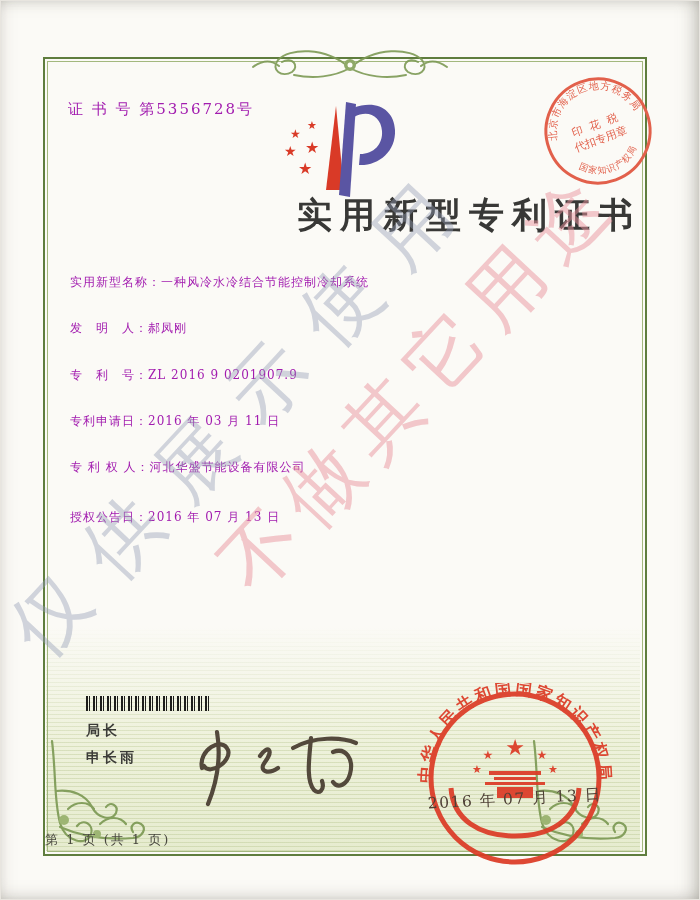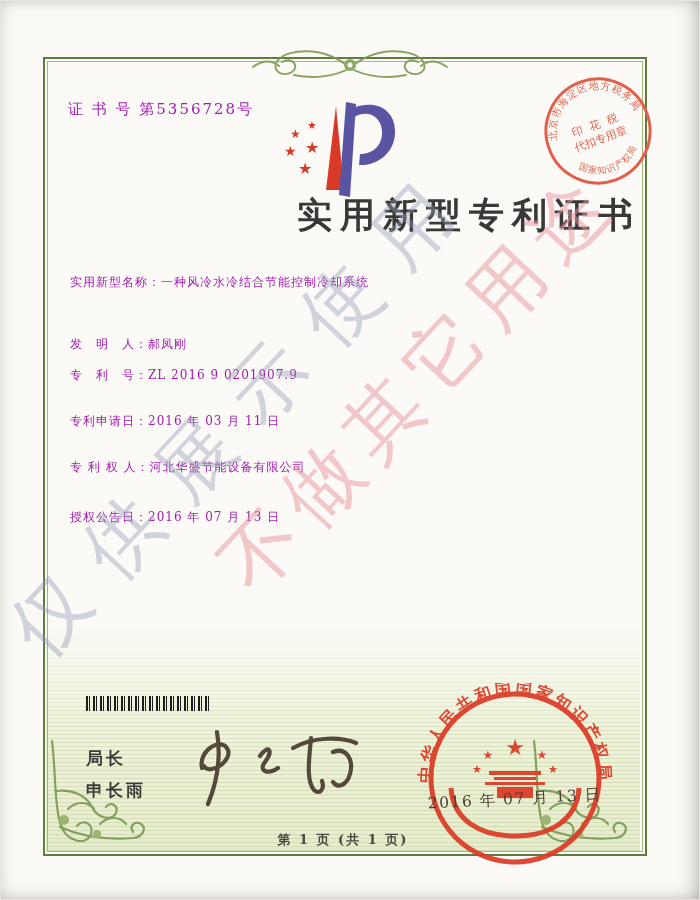--- a/index.html
+++ b/index.html
@@ -40,42 +40,42 @@
     mask-image:linear-gradient(to bottom, transparent 0%, #000 55%);
   }
   
   .cert-no{left:68px;top:100px;font-size:15px;letter-spacing:2px;color:#a21caf;z-index:10;}
   .title{
     left:45px;top:192px;width:596px;text-align:right;z-index:10;
     font-size:35px;font-weight:600;letter-spacing:8px;color:#383836;
   }
   
   .field{left:70px;font-size:12px;letter-spacing:1px;color:#a21caf;z-index:10;white-space:nowrap;}
-  .f0{top:274px}.f1{top:336px}.f2{top:367px}.f3{top:413px}.f4{top:459px}.f5{top:509px}
+  .f0{top:274px}.f1{top:320px}.f2{top:367px}.f3{top:413px}.f4{top:459px}.f5{top:509px}
   
   .body-text{
     left:68px;top:537px;width:566px;z-index:10;
     font-size:13.5px;line-height:1.58;color:#46453f;text-align:justify;
   }
   .body-text p{margin:0 0 4px 0;text-indent:2em;}
   
-  .signer{left:86px;top:742px;z-index:10;font-family:"DejaVu Sans","Liberation Sans",sans-serif;
-    font-size:17px;font-weight:600;letter-spacing:3px;color:#3c3c38;line-height:1.9;}
+  .signer{left:86px;top:717px;z-index:10;font-family:"DejaVu Sans","Liberation Sans",sans-serif;
+    font-size:14px;font-weight:600;letter-spacing:3px;color:#3c3c38;line-height:1.9;}
   
   .barcode{
     left:86px;top:696px;width:124px;height:15px;z-index:10;
     background:repeating-linear-gradient(90deg,
       #1d1d1b 0 2px,transparent 2px 3px,
       #1d1d1b 3px 4px,transparent 4px 7px,
       #1d1d1b 7px 9px,transparent 9px 10px,
       #1d1d1b 10px 11px,transparent 11px 14px);
   }
   
-  .footer{left:45px;top:831px;width:596px;text-align:center;font-size:13px;
-    letter-spacing:2px;color:#49483f;z-index:10;font-weight:bold;}
+  .footer{left:45px;top:831px;width:596px;text-align:left;font-size:13px;
+    letter-spacing:2px;color:#49483f;z-index:10;}
   
   .wm{z-index:20;pointer-events:none;white-space:nowrap;font-weight:500;
       font-size:76px;transform-origin:0 50%;}
   .wm1{left:26px;top:592px;letter-spacing:30px;color:rgba(148,158,180,.42);transform:rotate(-47deg);}
   .wm2{left:236px;top:528px;letter-spacing:14px;color:rgba(233,148,158,.50);transform:rotate(-47deg);}
   
   .logo-svg{left:276px;top:96px;z-index:10;}
   .tax-stamp{left:533px;top:66px;z-index:30;}
   .office-seal{left:413px;top:683px;z-index:30;}
   .sig-svg{left:190px;top:726px;z-index:11;}

